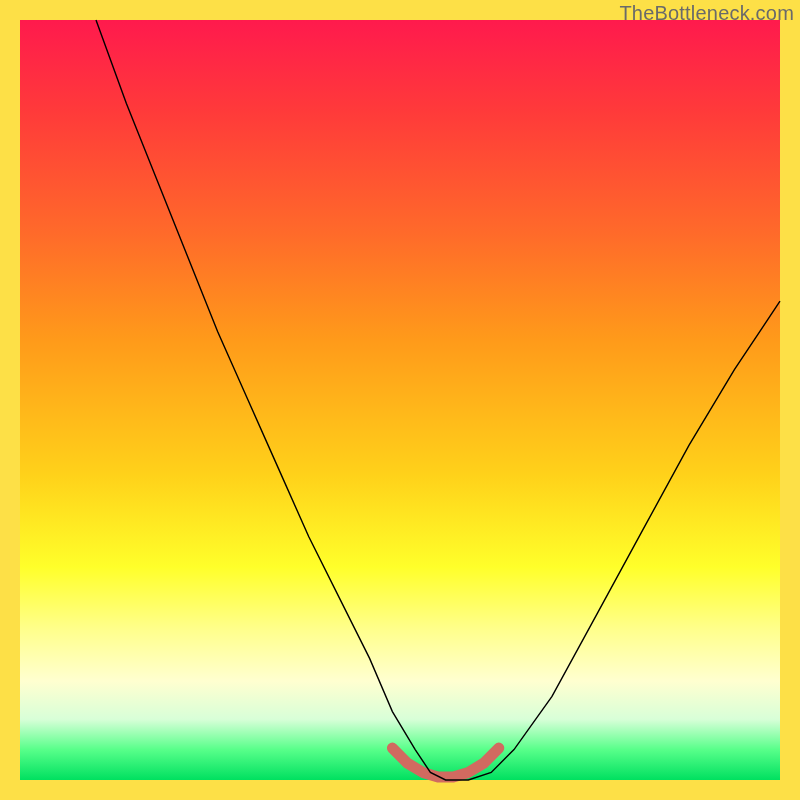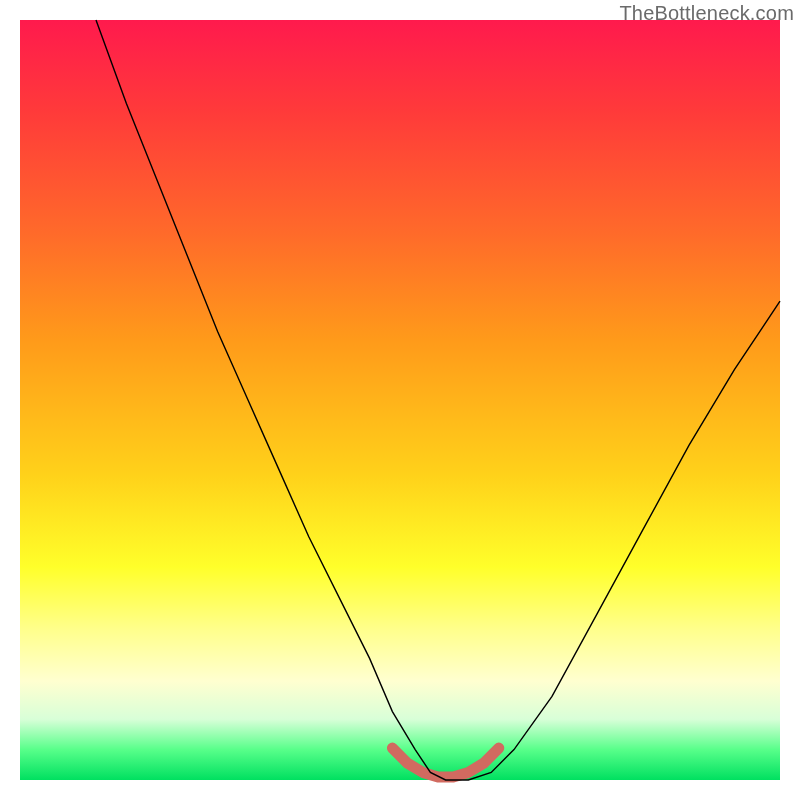--- a/index.html
+++ b/index.html
@@ -10,21 +10,21 @@
     background: #000;
     overflow: hidden;
     font-family: Arial, Helvetica, sans-serif;
   }
   .frame {
     position: absolute;
     left: 0;
     top: 0;
     width: 800px;
     height: 800px;
-    background: #ffffff;
+    background: #fde047;
   }
   .plot {
     position: absolute;
     left: 20px;
     top: 20px;
     width: 760px;
     height: 760px;
     background: linear-gradient(to bottom,
       #ff1a4d 0%,
       #ff3a3a 12%,

